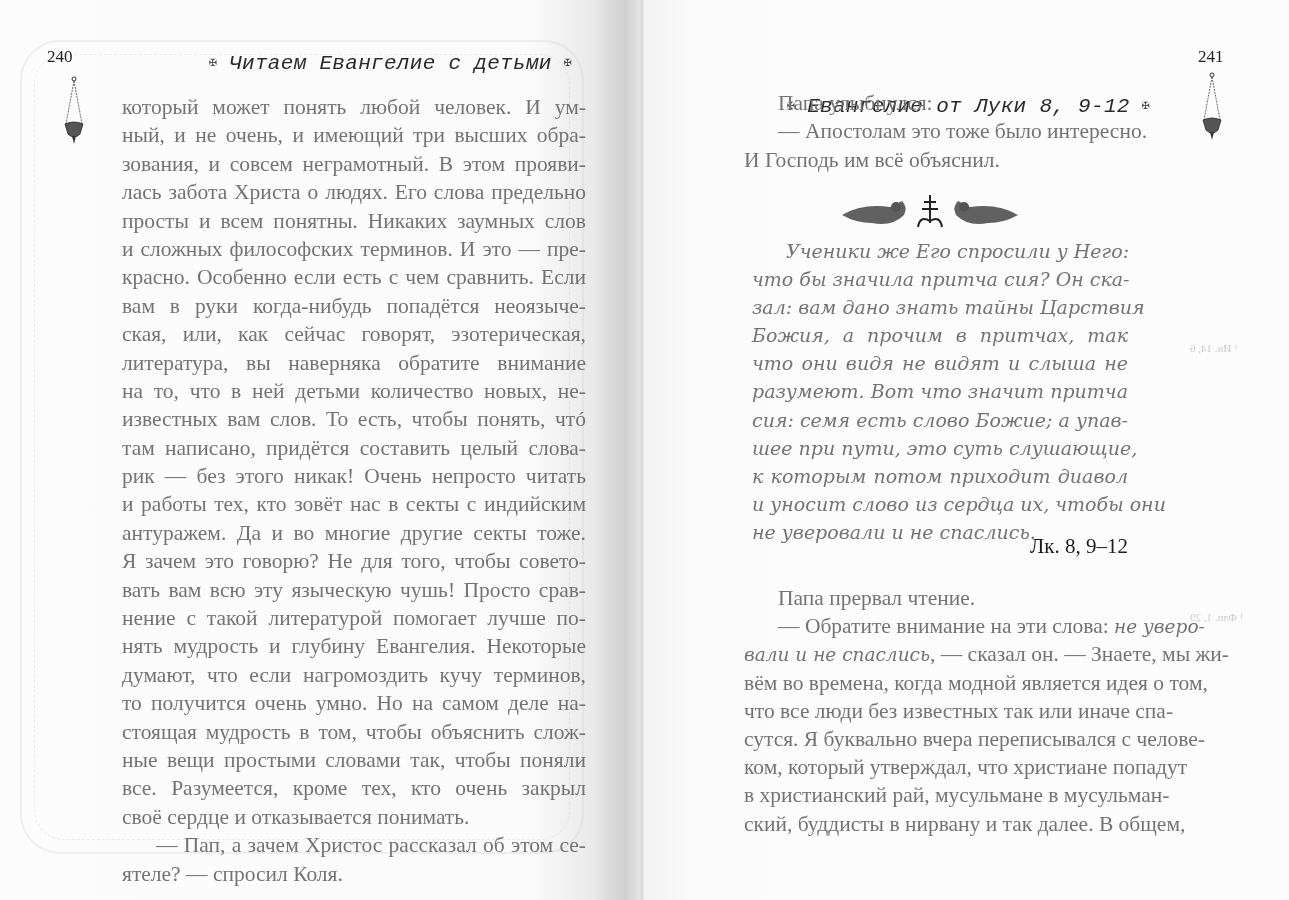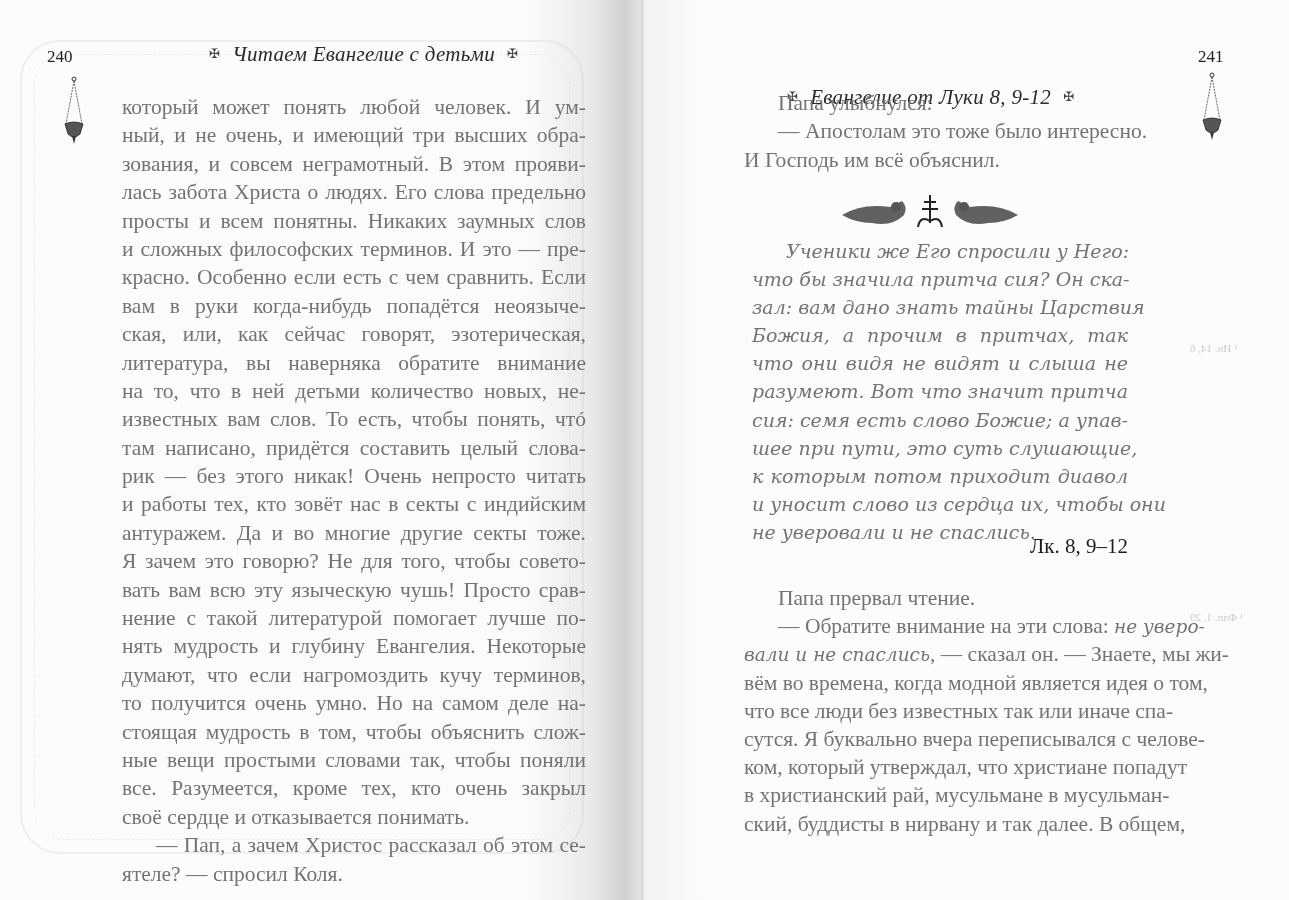--- a/index.html
+++ b/index.html
@@ -7,21 +7,21 @@
   .spread { position:absolute; left:0; top:0; width:1289px; height:900px; }
   .page { position:absolute; top:0; height:900px; background:#fbfbfb; }
   .page-left { left:0; width:644px; background:linear-gradient(to right, #fcfcfc 0%, #fbfbfb 82%, #e9e9e9 92%, #cfcfcf 97%, #e8e8e8 100%); }
   .page-right { left:644px; width:645px; background:linear-gradient(to right, #f2f2f2 0%, #fafafa 8%, #fcfcfc 20%, #fcfcfc 100%); }
   .spine { position:absolute; left:641px; top:0; width:2px; height:900px; background:#d9d9d9; }
   .ornament-frame { position:absolute; left:20px; top:40px; width:560px; height:810px; border:2px solid rgba(200,200,200,0.25); border-radius:40px; pointer-events:none; }
   .ornament-frame:before { content:""; position:absolute; left:12px; top:12px; right:12px; bottom:12px; border:1px dashed rgba(200,200,200,0.3); border-radius:30px; }
   .page-number { position:absolute; top:47px; font-size:17px; font-family:"Liberation Serif", serif; color:#222; }
   .pn-left { left:47px; }
   .pn-right { left:1198px; }
-  .running-head { position:absolute; top:42px; font-family:Liberation Serif, serif; font-style:italic; font-size:21px; color:#2a2a2a; letter-spacing:0.3px; }
+  .running-head { position:absolute; top:52px; font-family:Liberation Mono, monospace; font-style:italic; font-size:21px; color:#2a2a2a; letter-spacing:0.3px; }
   .rh-left { left:197px; }
   .rh-right { left:775px;margin-top:43px; }
   .rh-cross { font-style:normal; font-size:13px; color:#444; margin:0 12px; vertical-align:3px; }
   .lamp { position:absolute; width:22px; height:70px; }
   .lamp-left { left:63px; top:76px; }
   .lamp-right { left:1201px; top:72px; }
   .text-block { position:absolute; font-family:"Liberation Serif", serif; font-size:21.5px; line-height:28.4px; color:#737373; }
   .left-body { left:122px; top:93px; width:464px; }
   .line { display:block; white-space:nowrap; text-align:justify; text-align-last:justify; height:28.4px; }
   .line.last { text-align-last:left; }

